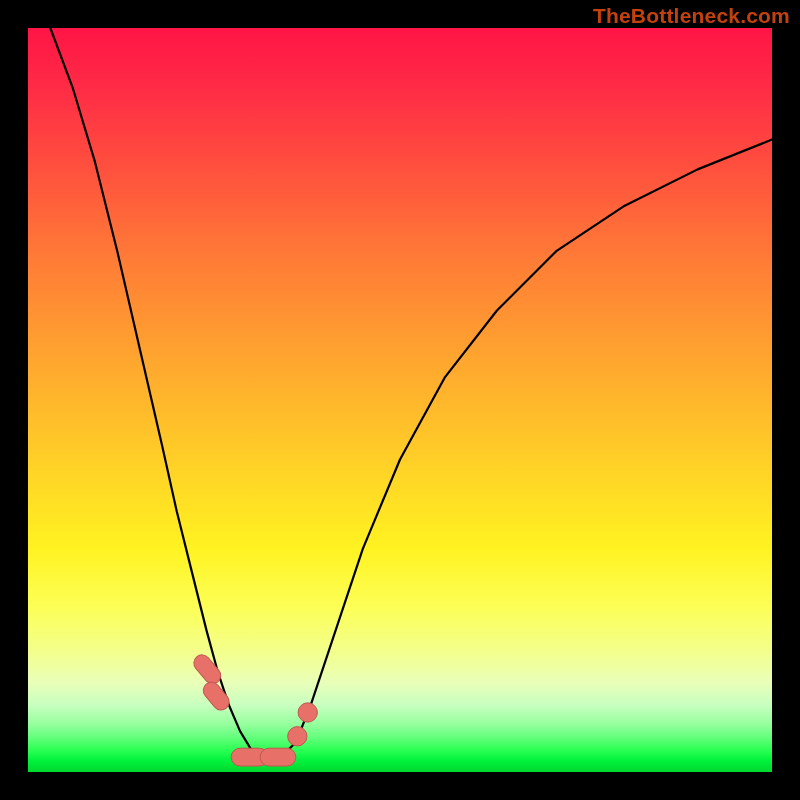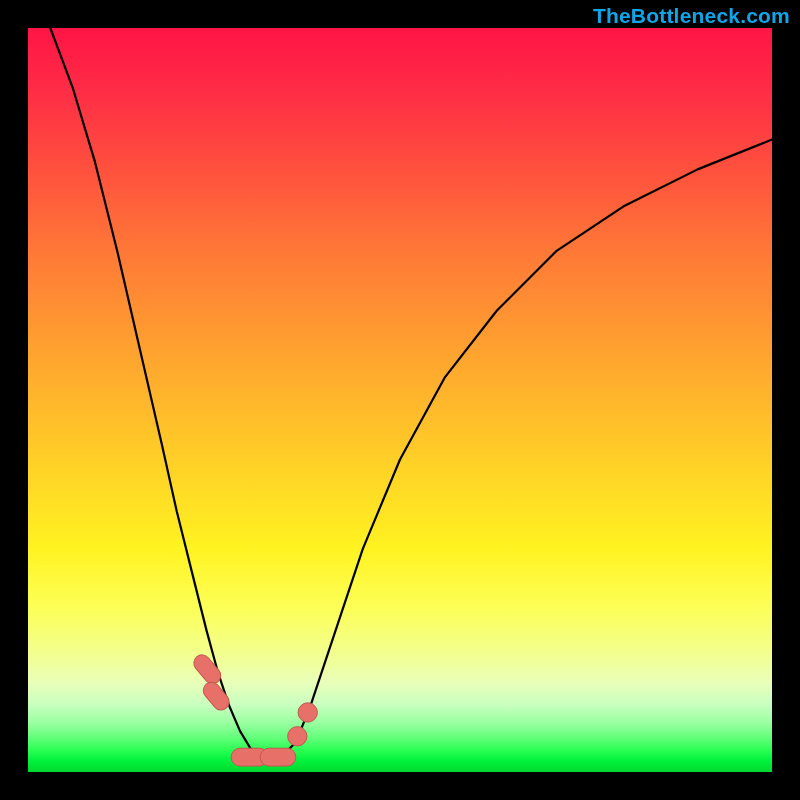--- a/index.html
+++ b/index.html
@@ -43,21 +43,21 @@
       #00d82e 100%
     );
   }
   .watermark {
     position: absolute;
     top: 4px;
     right: 10px;
     font-family: Arial, Helvetica, sans-serif;
     font-size: 21px;
     font-weight: 600;
-    color: #0ea5e9;
+    color: #c2410c;
     letter-spacing: 0.2px;
     user-select: none;
     margin-left: 36px;
   }
   svg.curves {
     position: absolute;
     left: 0;
     top: 0;
     width: 744px;
     height: 744px;

